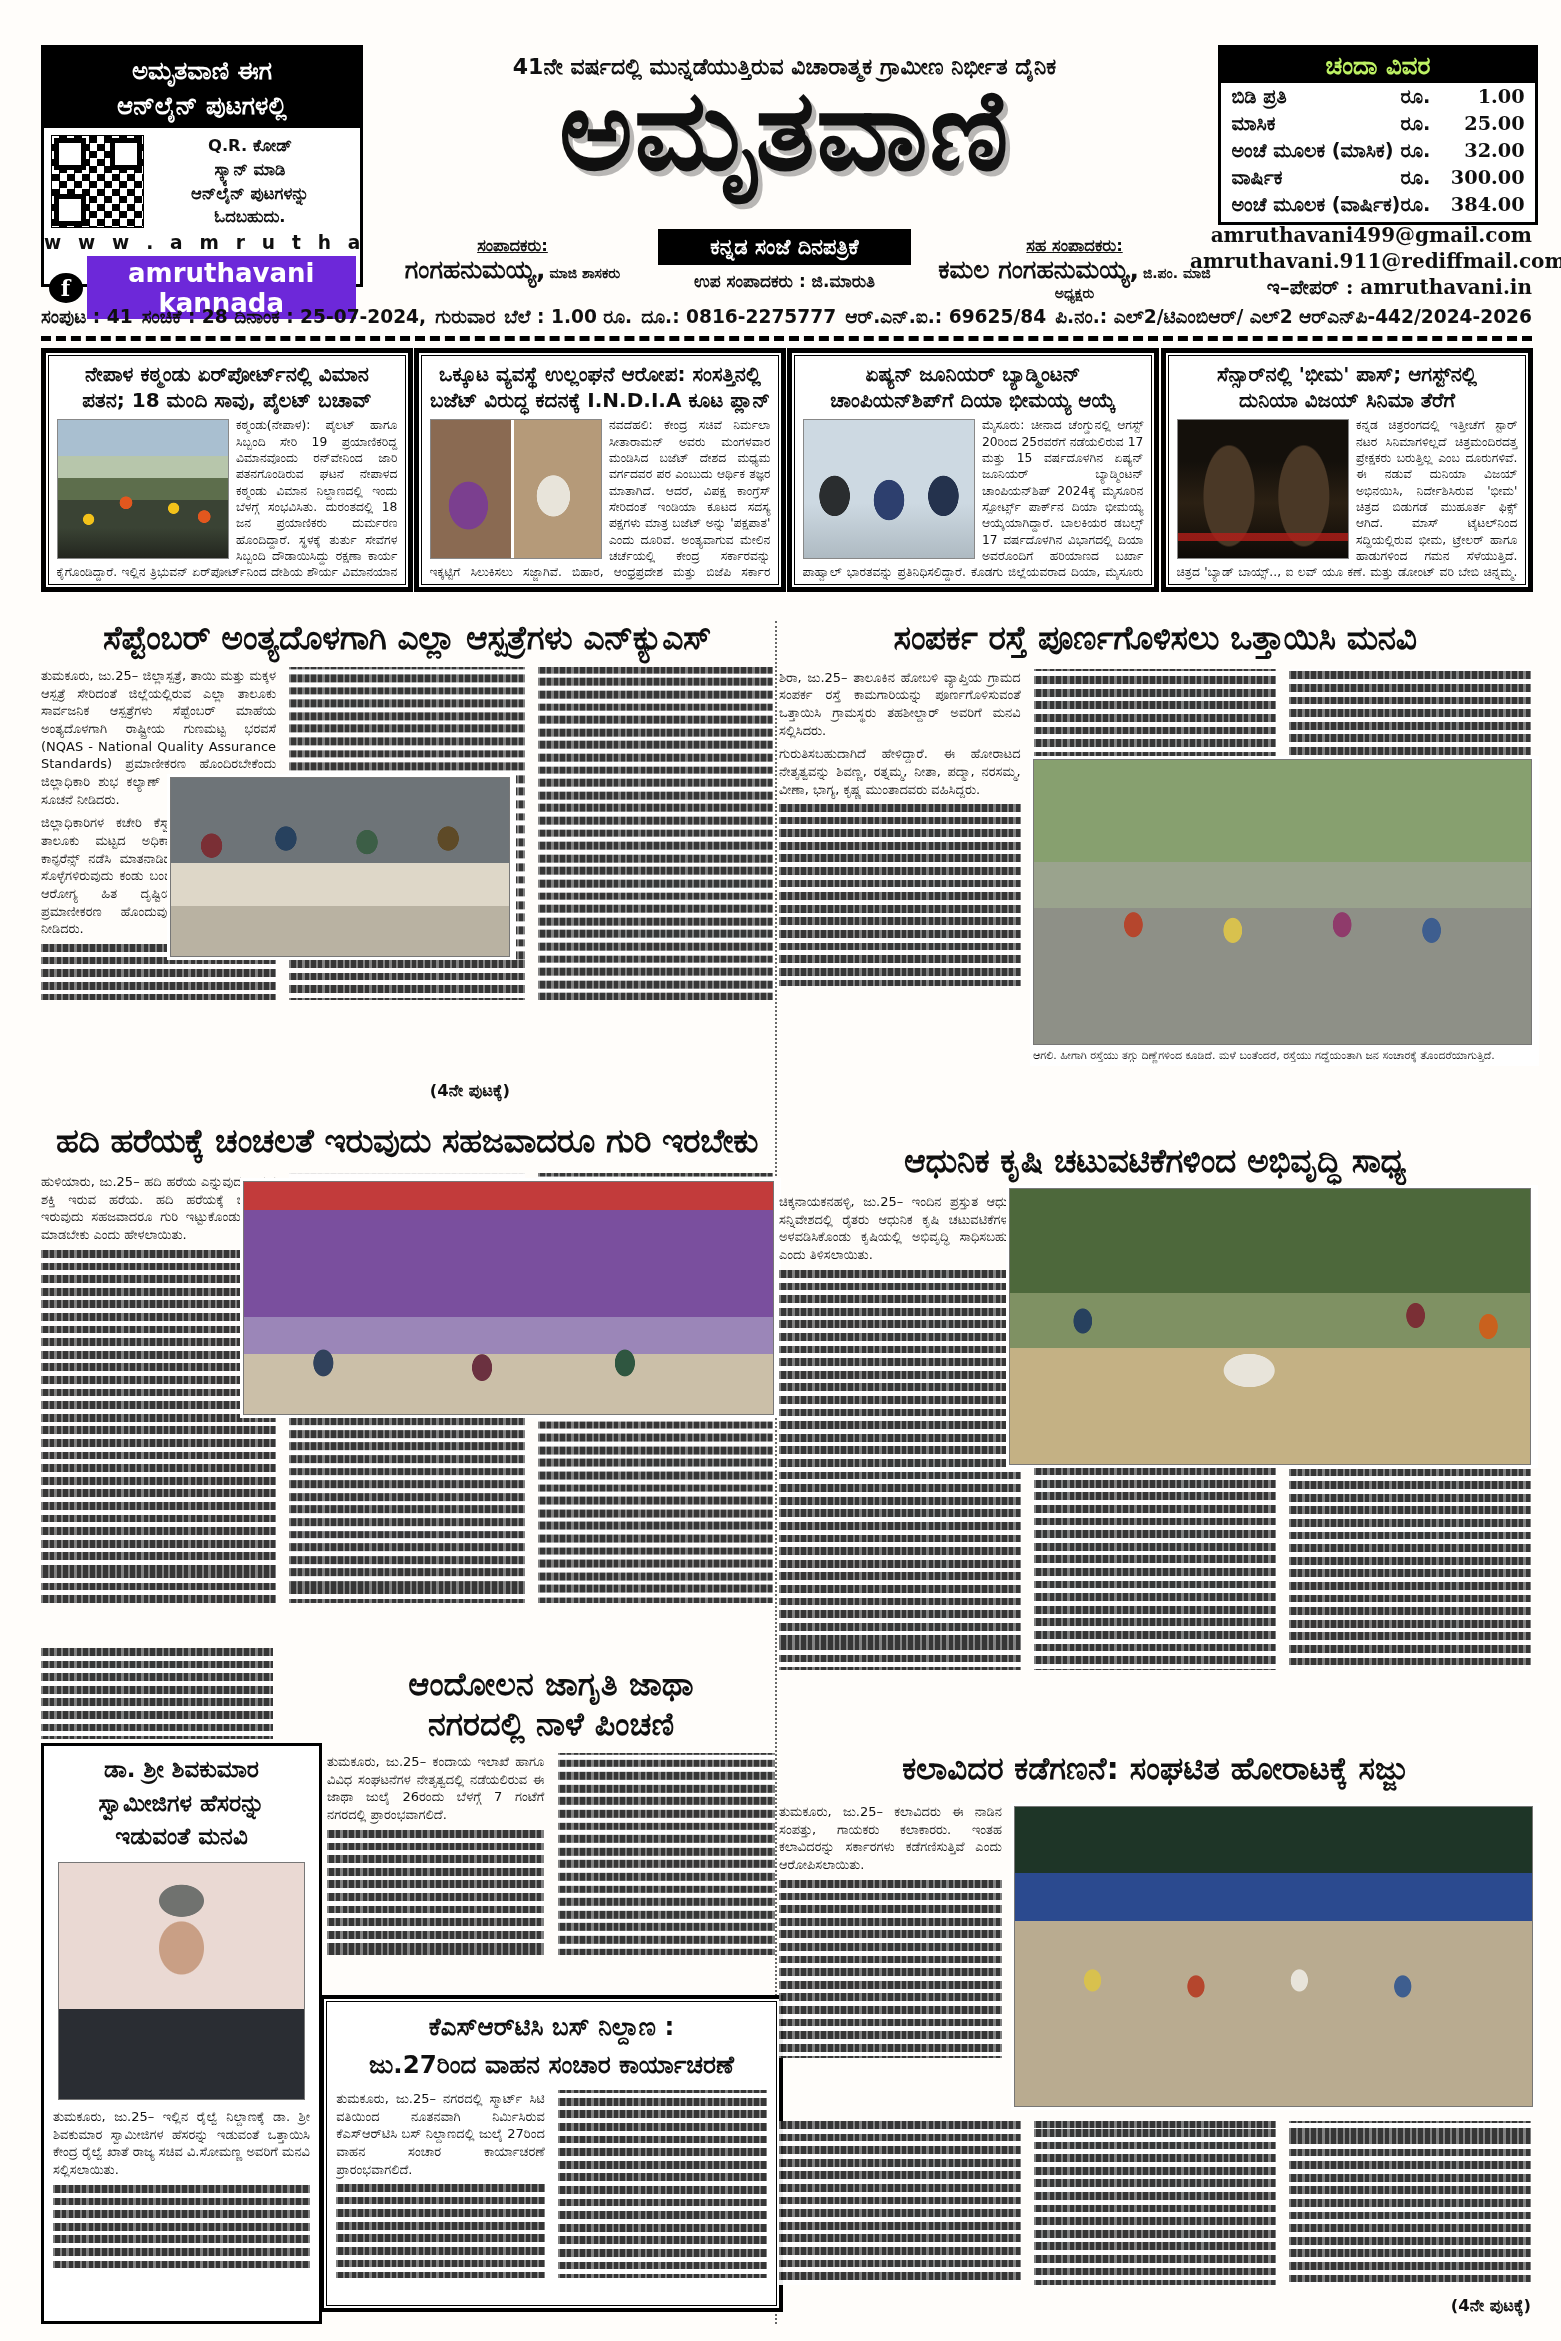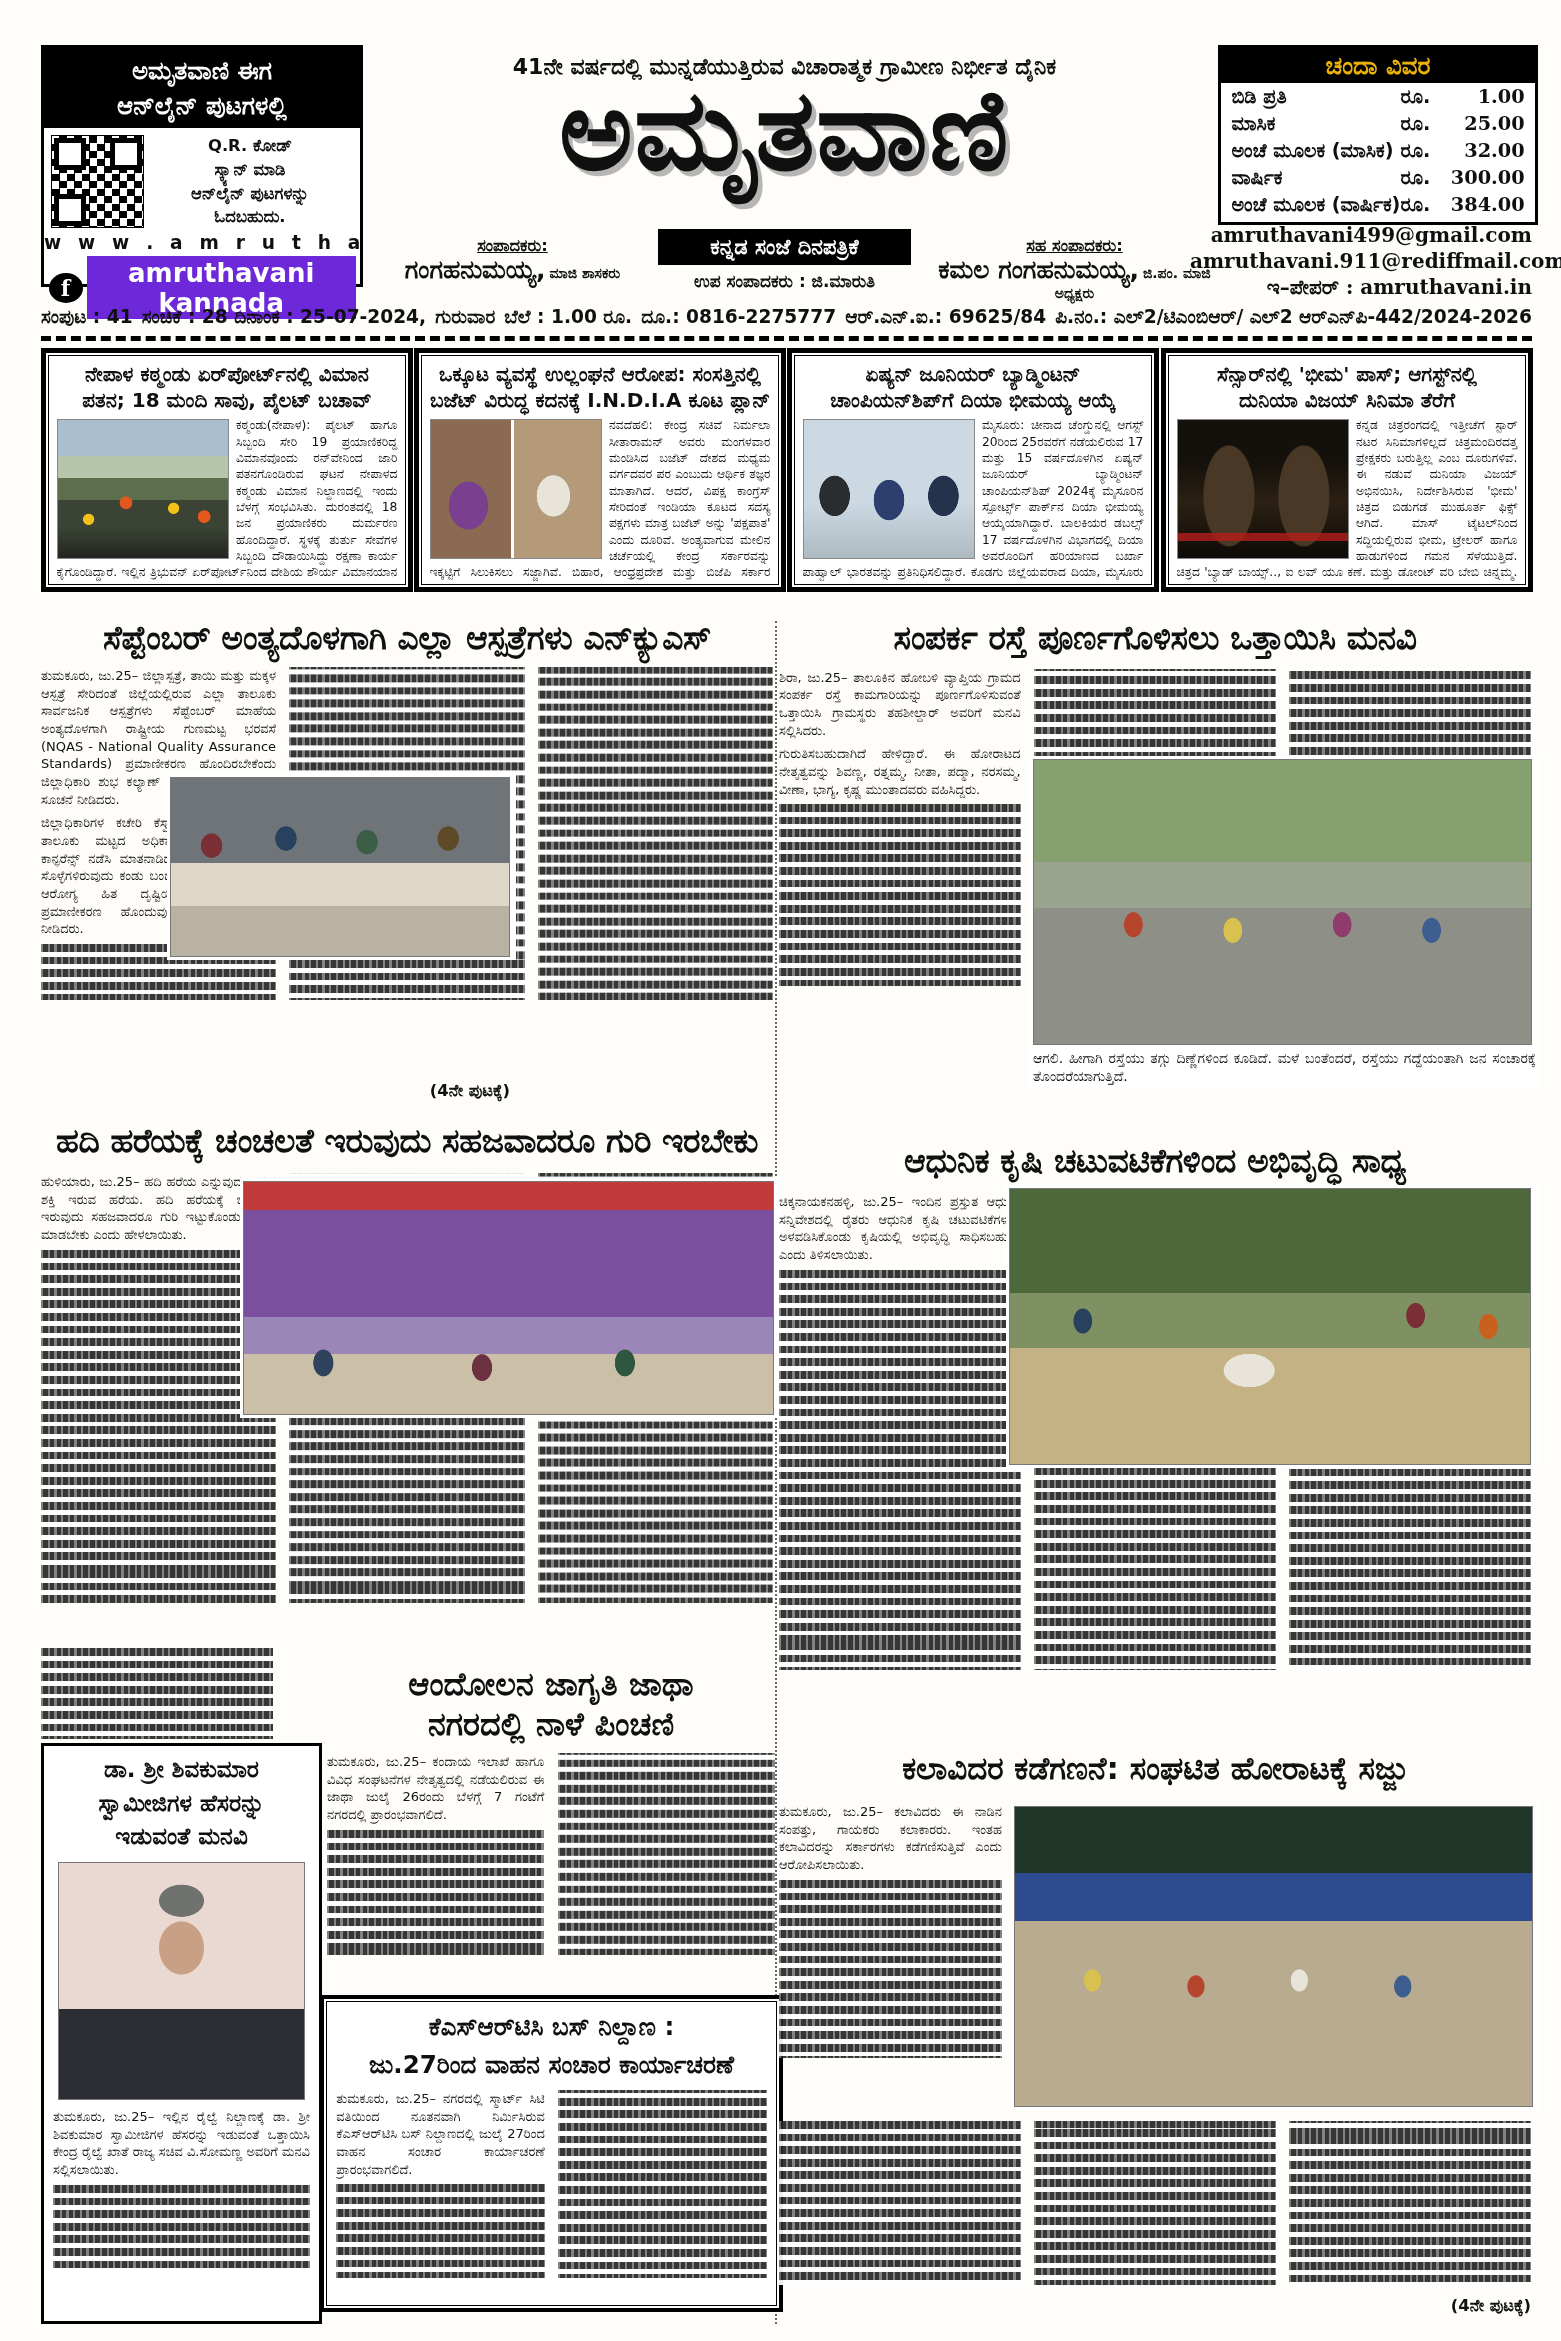--- a/index.html
+++ b/index.html
@@ -27,21 +27,21 @@
   .tagline{font-size:22px;font-weight:700;}
   .mast{font-size:112px;font-weight:800;line-height:1;letter-spacing:1.5px;white-space:nowrap;
         text-shadow:4.5px 4.5px 0 rgba(0,0,0,.28);}
   .edlabel{font-size:16.4px;font-weight:800;text-decoration:underline;}
   .edname{font-size:25px;font-weight:800;}
   .edsuf{font-size:14px;font-weight:700;}
   .badge{background:#000;color:#fff;font-size:21px;font-weight:800;display:flex;align-items:center;justify-content:center;}
   .subed{font-size:17px;font-weight:700;}
 
   .subs{border:3.7px solid #000;background:#fff;}
-  .subs-title{background:#000;color:#eab308;font-size:24.5px;font-weight:800;text-align:center;padding:3px 0;}
+  .subs-title{background:#000;color:#bef264;font-size:24.5px;font-weight:800;text-align:center;padding:3px 0;}
   .subs-row{display:flex;font-size:19.3px;font-weight:700;padding:2.2px 10.4px 1.5px;line-height:1.2;}
   .subs-row .lab{flex:1;}
   .subs-row .cur{width:42px;}
   .subs-row .val{width:82px;text-align:right;font-family:"DejaVu Serif",serif;font-weight:700;}
   .emails{font-size:20px;font-weight:800;text-align:right;line-height:1.3;font-family:"DejaVu Serif",serif;}
 
   .infoline{display:flex;justify-content:space-between;font-size:18.6px;font-weight:700;white-space:nowrap;overflow:hidden;}
   .bigdash{border-top:5.2px dashed #000;}
 
   
@@ -78,21 +78,21 @@
   .h2a{font-size:32px;font-weight:800;line-height:1.25;text-align:center;}
   .cols3{column-count:3;column-gap:13.4px;overflow:hidden;}
   .cols2{column-count:2;column-gap:13.4px;overflow:hidden;}
   .body-t{font-size:13px;line-height:1.36;text-align:justify;}
   .lead{margin:0 0 6px;}
   .fx{width:100%;opacity:.92;background:
       repeating-linear-gradient(to right,rgba(255,255,255,.38) 0 2.2px,transparent 2.2px 6.7px),
       repeating-linear-gradient(to bottom,#262626 0 7.8px,#ffffff 7.8px 12.6px);}
   .photo{border:0.7px solid #777;background:#ccc;}
   .photo-wrap{background:#fff;padding:3px;}
-  .cap{font-size:14px;line-height:1.3;text-align:justify;padding-top:3.7px;}
+  .cap{font-size:11px;line-height:1.3;text-align:justify;padding-top:3.7px;}
   .cont{font-size:16.4px;font-weight:800;text-align:right;}
 
   .ph-meeting{background:
      radial-gradient(19.3px 22px at 12% 38%,#7a2f35 0 10.4px,transparent 11px),
      radial-gradient(19.3px 22px at 34% 34%,#27415e 0 10.4px,transparent 11px),
      radial-gradient(19.3px 22px at 58% 36%,#3c5e46 0 10.4px,transparent 11px),
      radial-gradient(19.3px 22px at 82% 34%,#5e4a27 0 10.4px,transparent 11px),
      linear-gradient(180deg,#6e7478 0 48%,#ded7c8 48% 72%,#b9b2a2 72% 100%);}
   .ph-road{background:
      radial-gradient(16.4px 22px at 20% 58%,#b5462d 0 9px,transparent 9.7px),

